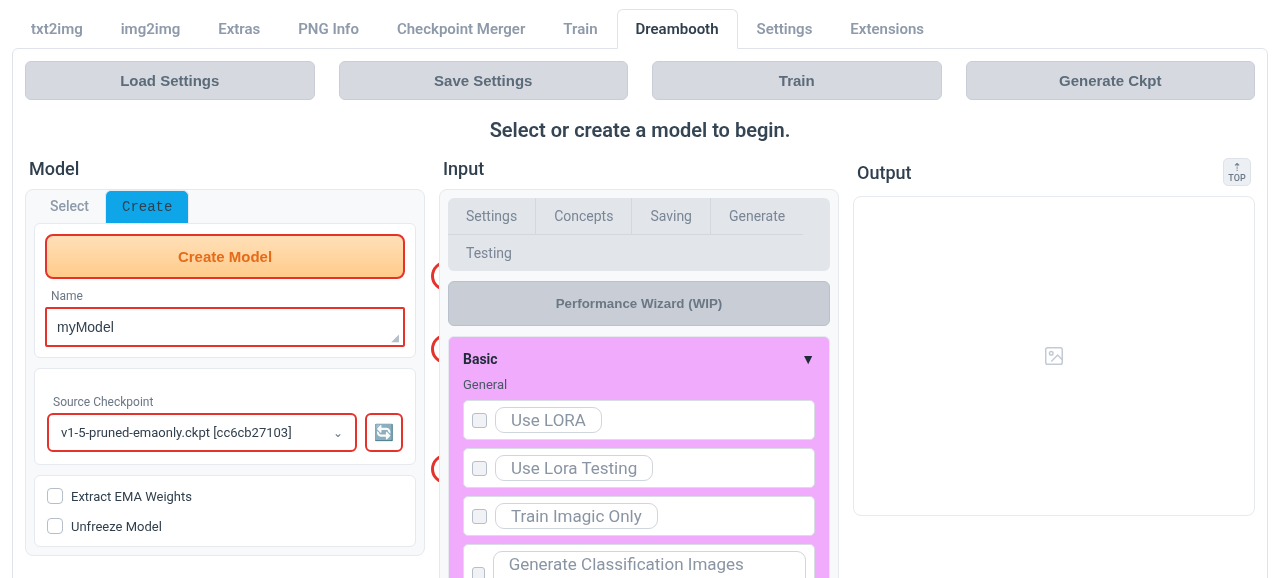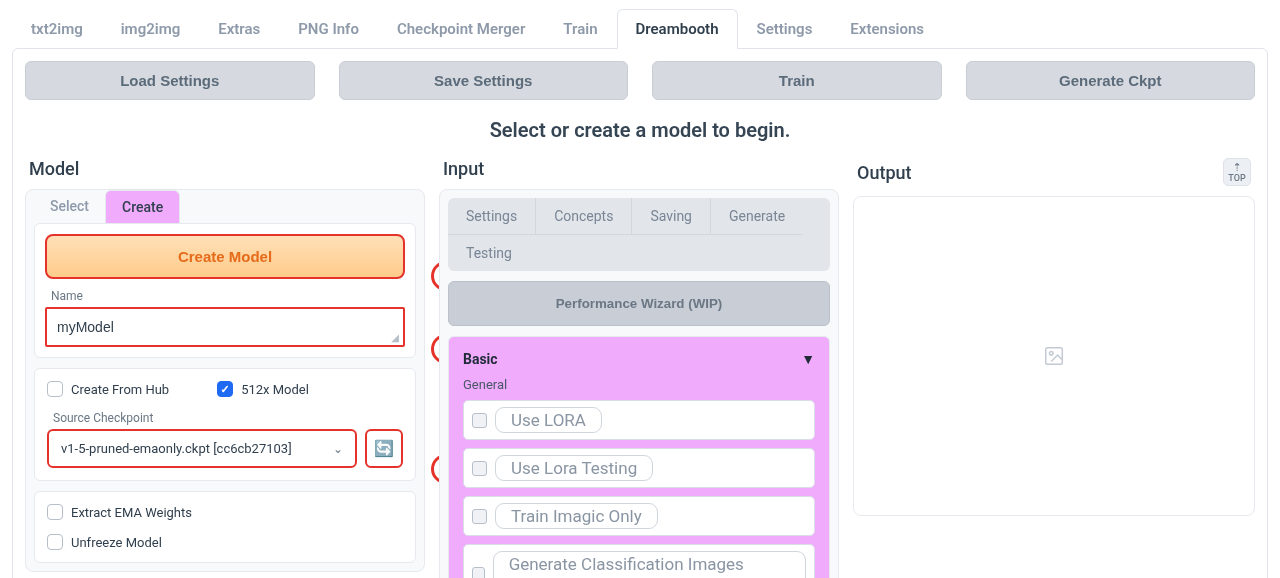--- a/index.html
+++ b/index.html
@@ -96,24 +96,25 @@
     padding: 0 8px;
   }
   .model-tab {
     padding: 8px 16px;
     color: #8e9aaa;
     cursor: pointer;
     font-weight: 500;
   }
   .model-tab.active {
     color: #303f4d;
-    background: #f0abfc;
+    background: #0ea5e9;
     border: 1px solid #e6e9ee;
     border-bottom: none;
     border-radius: 6px 6px 0 0;
+    font-family: Liberation Mono, monospace;
   }
   .model-form {
     background: #fff;
     border: 1px solid #e6e9ee;
     border-radius: 6px;
     padding: 10px;
   }
   .create-model-btn {
     width: 100%;
     padding: 12px;
@@ -325,30 +326,20 @@
         <div class="model-form" style="margin:0 8px;">
           <button class="create-model-btn">Create Model</button>
           <div class="field-label">Name</div>
           <div class="textarea-wrap">
             <input class="text-input" value="myModel" style="">
             <span class="textarea-resize-hint">◢</span>
           </div>
         </div>
 
         <div class="row-box" style="margin:10px 8px 0 8px;">
-          <div class="check-row">
-            <label class="check">
-              <span class="cb"></span>
-                <span>Create From Hub</span>
-            </label>
-            <label class="check">
-              <span class="cb checked">✓</span>
-                <span>512x Model</span>
-            </label>
-          </div>
           <div class="field-label" style="margin-top:14px;">Source Checkpoint</div>
           <div class="source-row">
             <div class="select-box">
               <span>v1-5-pruned-emaonly.ckpt [cc6cb27103]</span>
               <span class="select-caret">⌄</span>
             </div>
             <div class="refresh-btn">
               <span>🔄</span>
             </div>
           </div>

